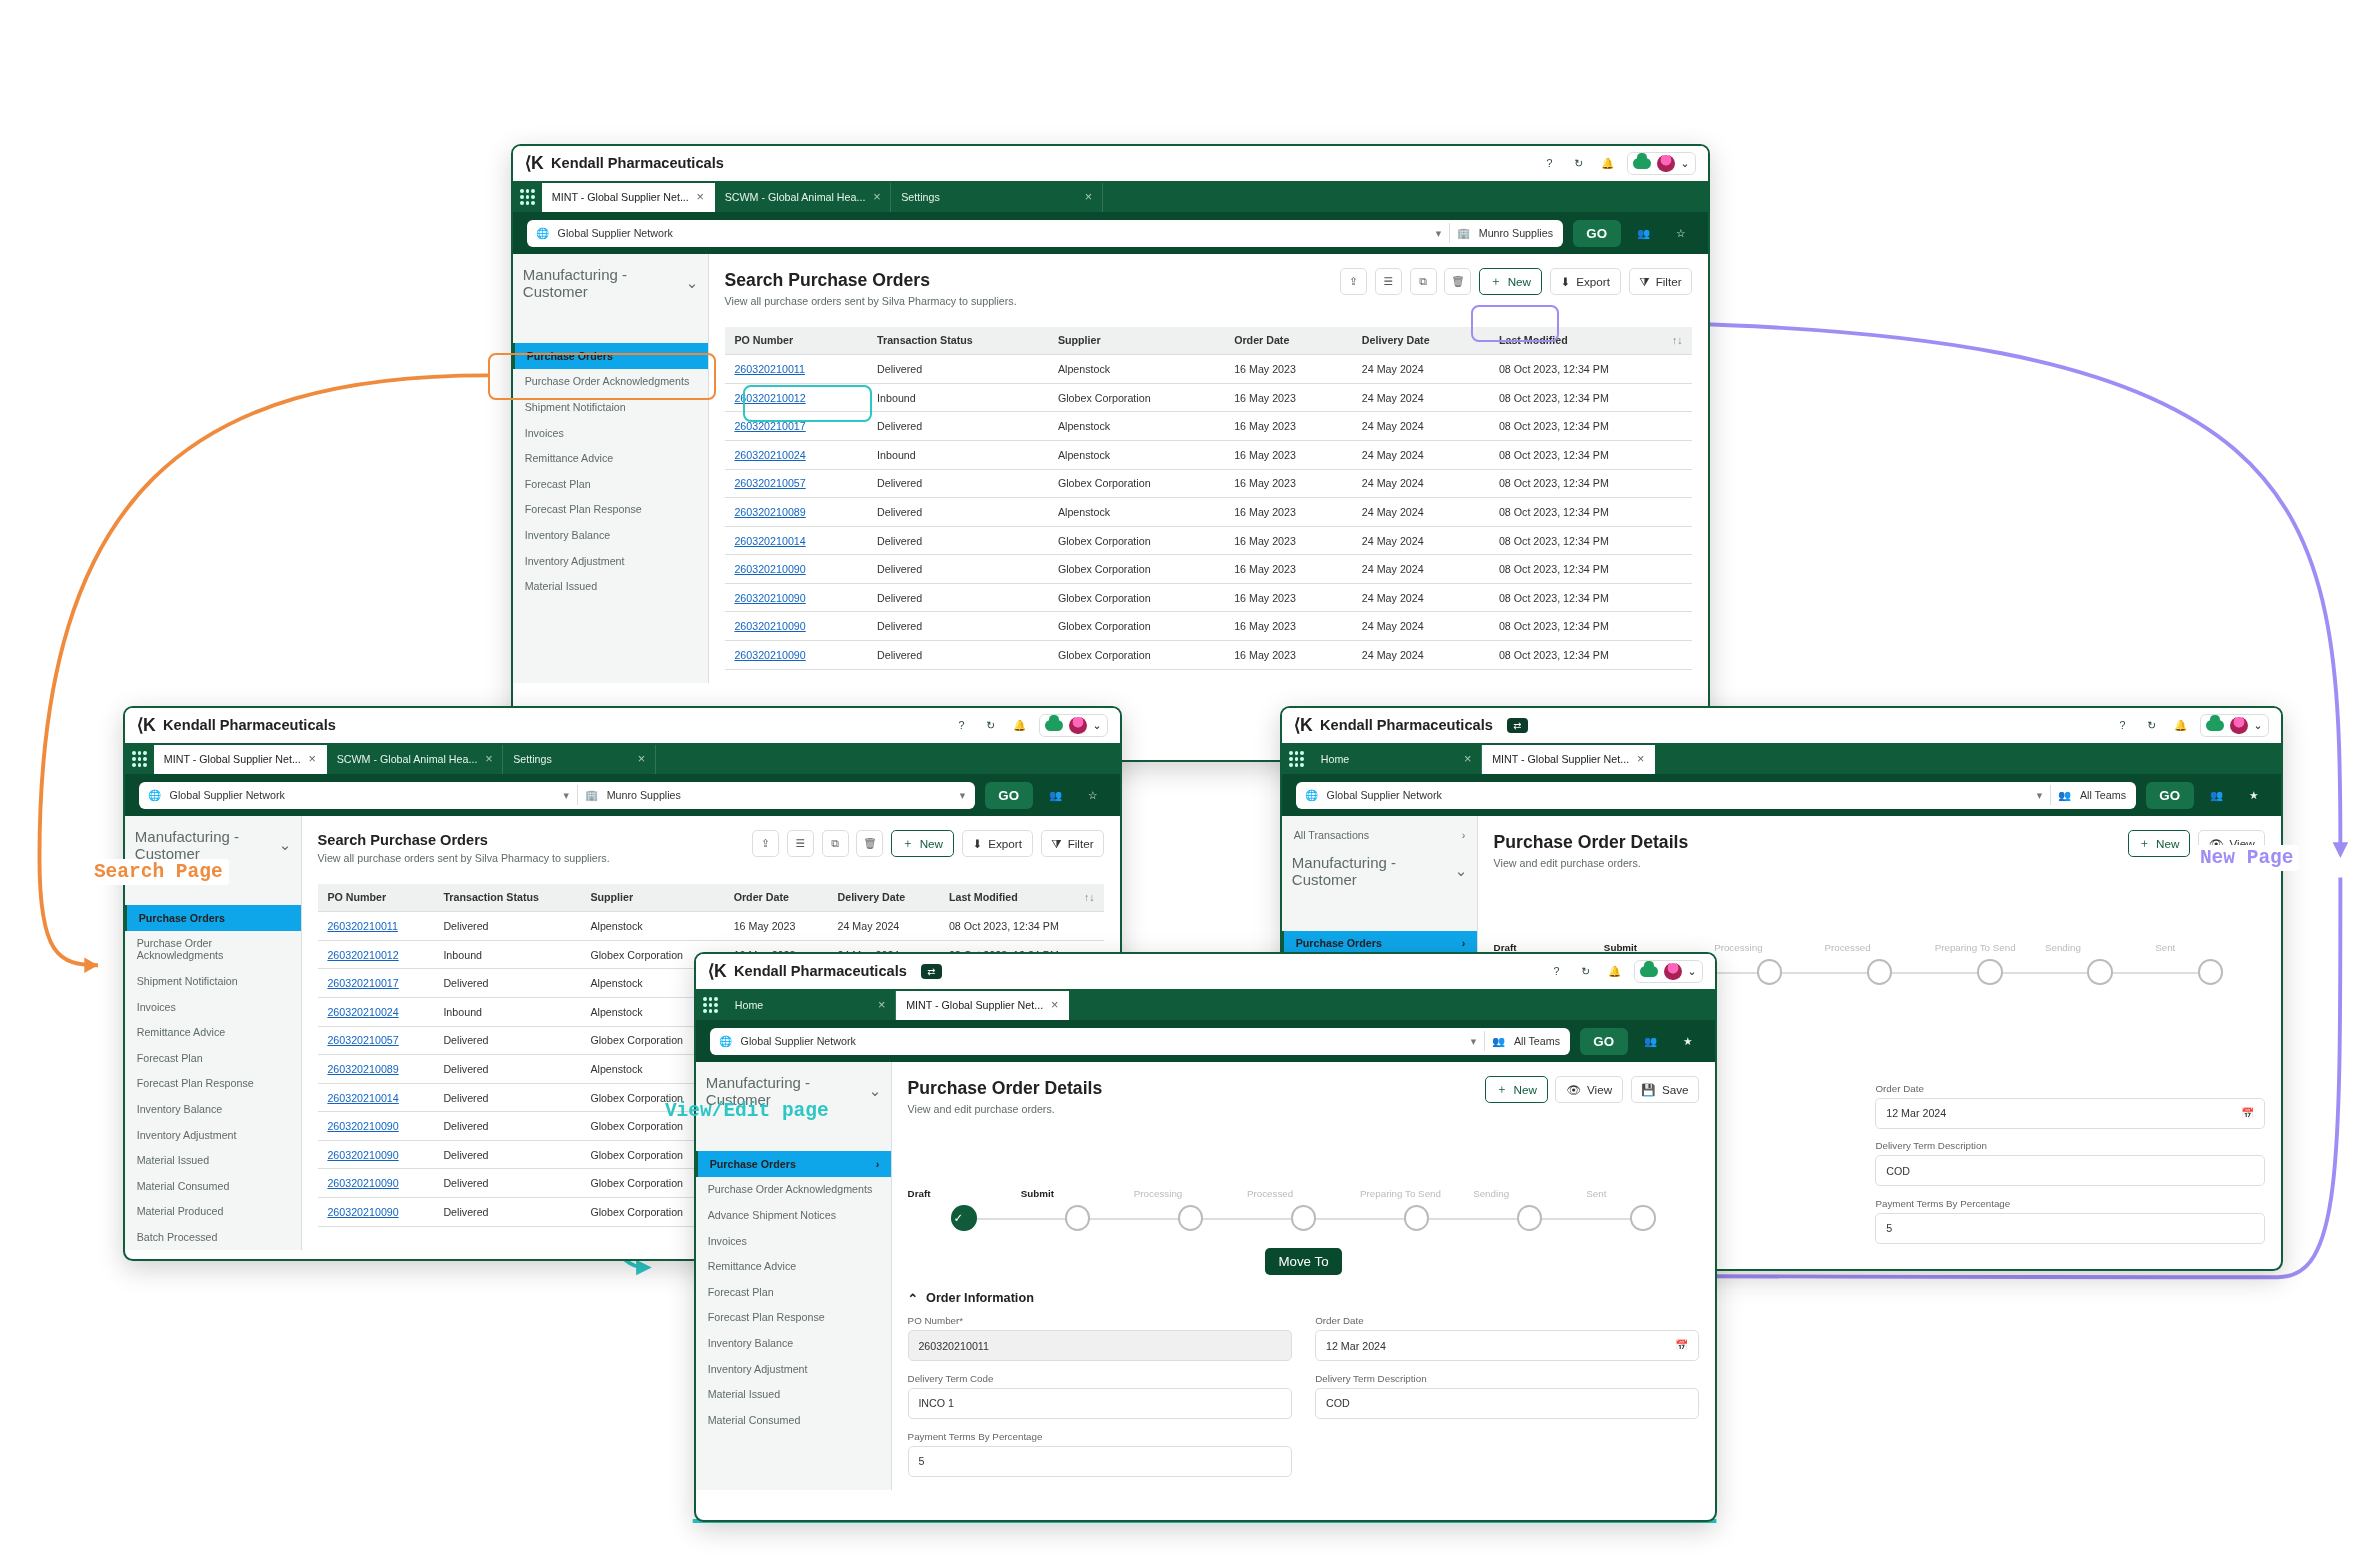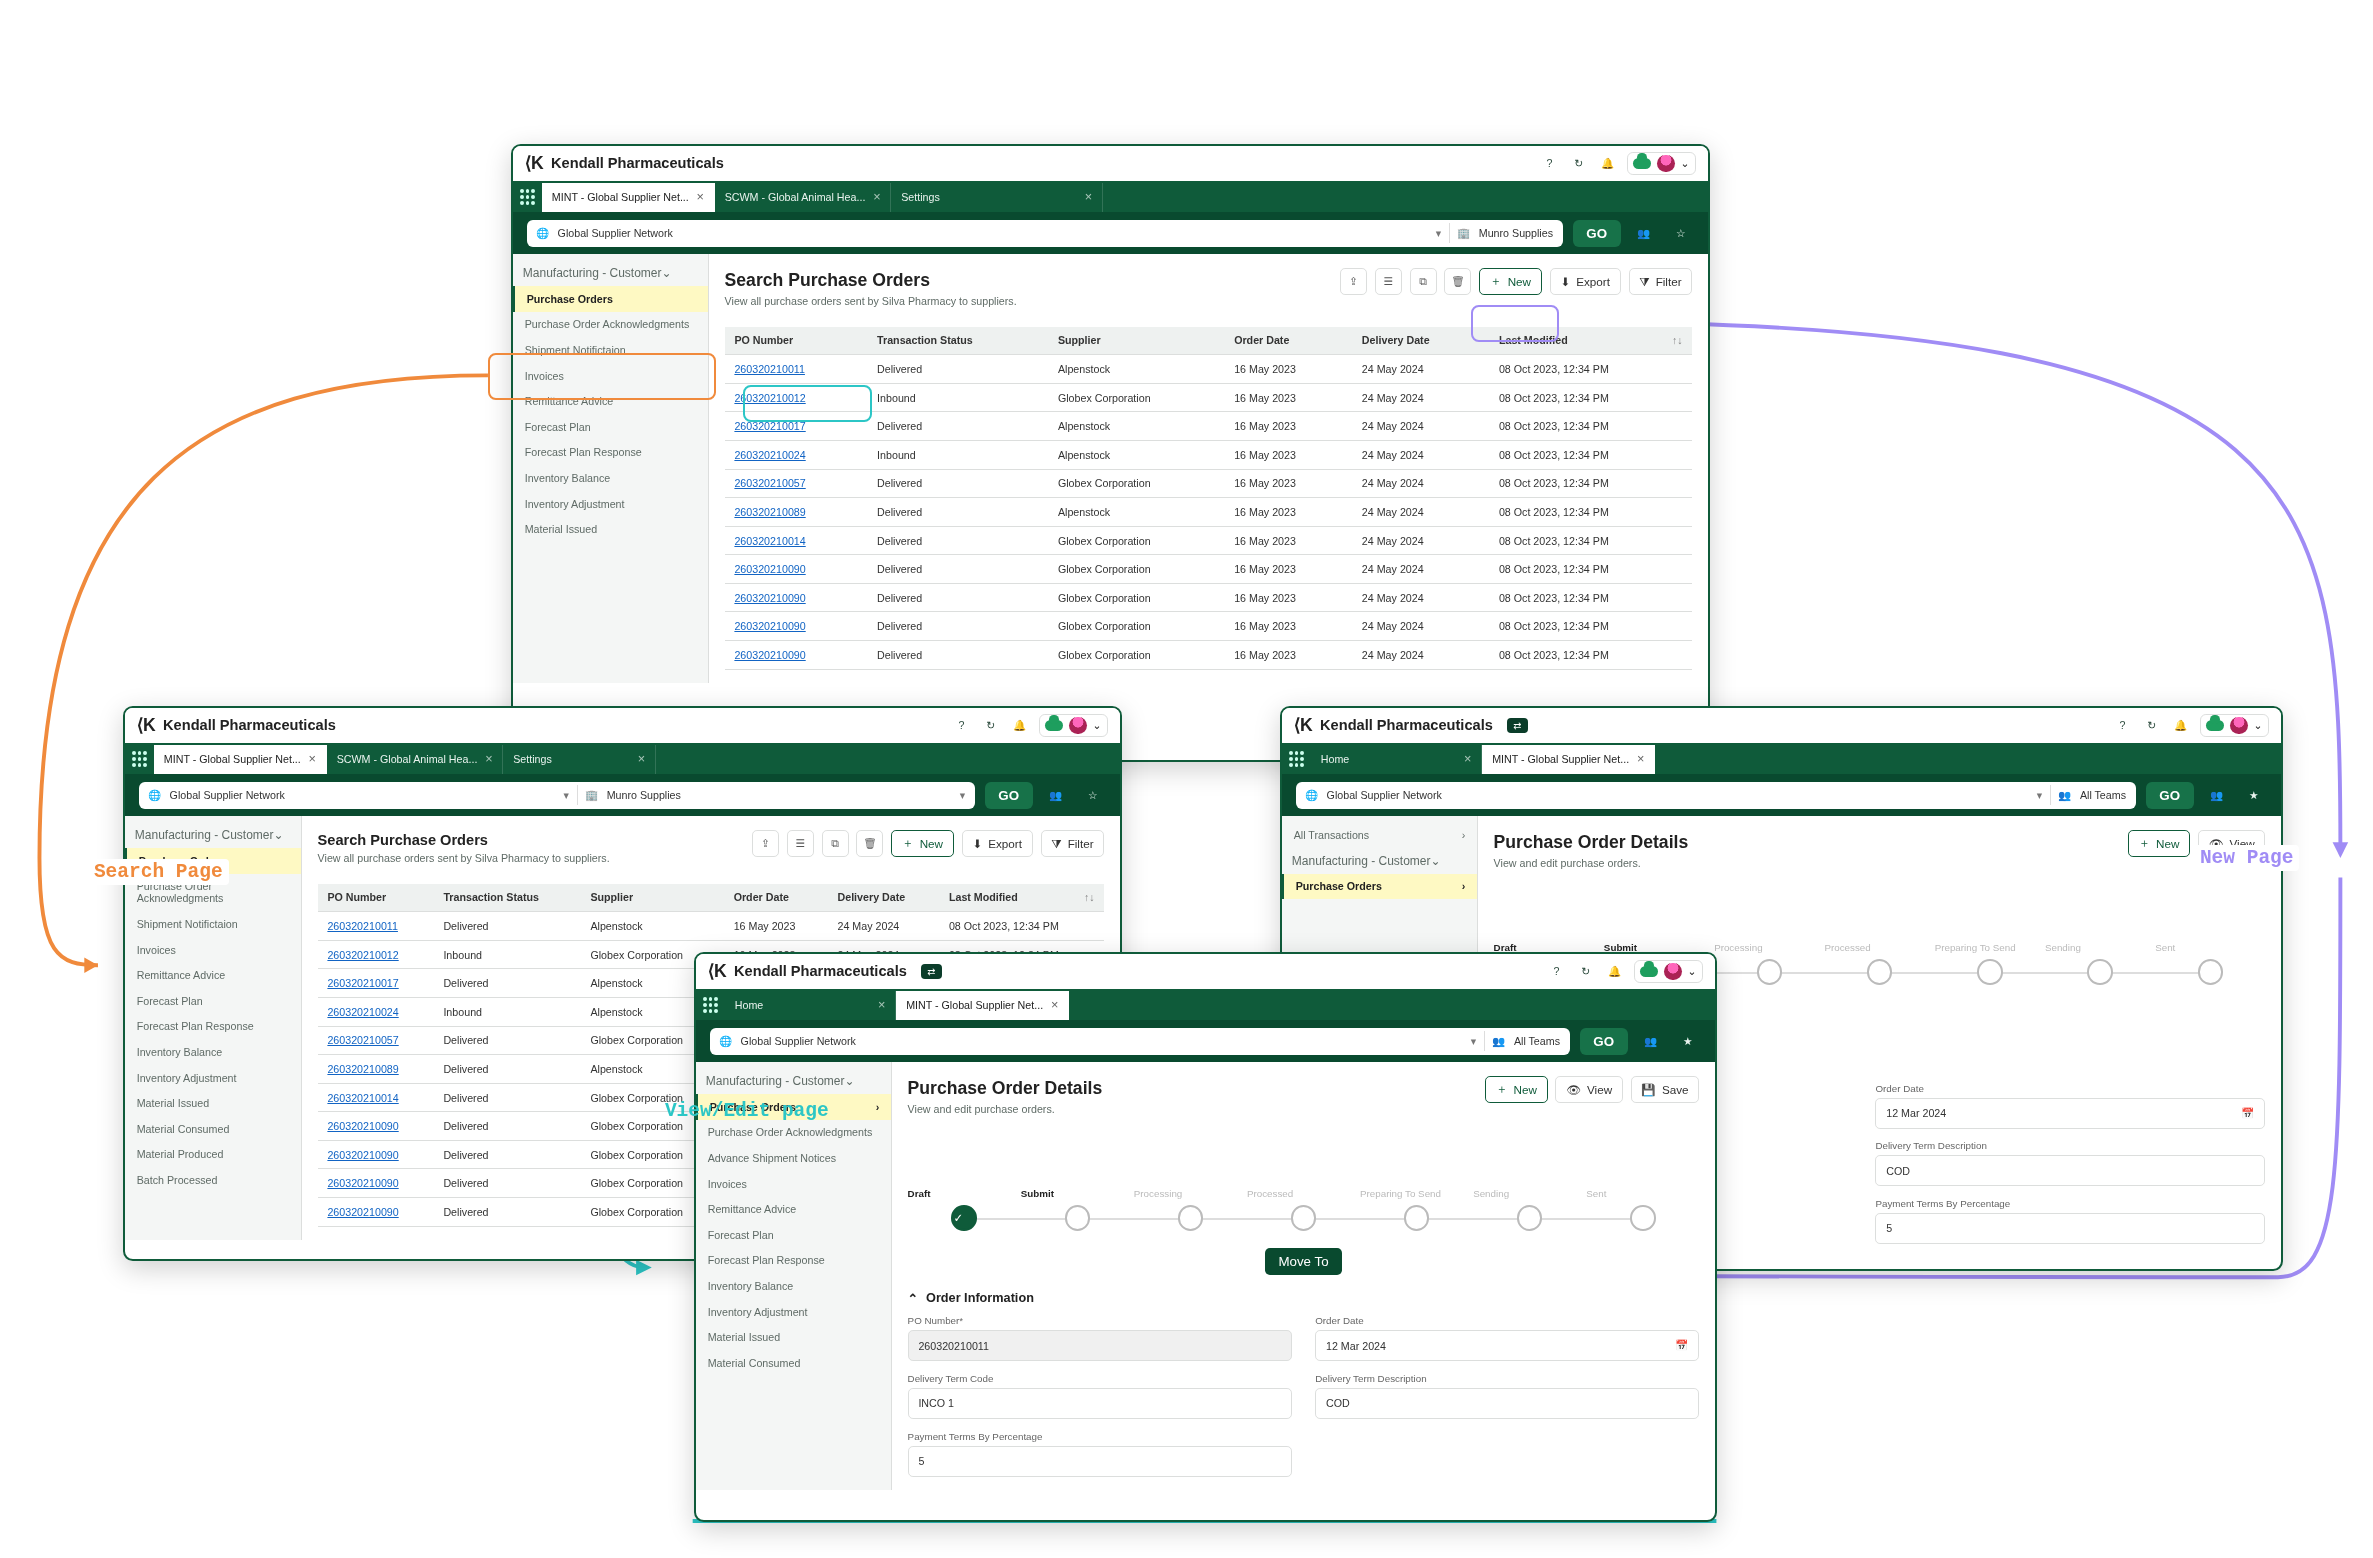--- a/index.html
+++ b/index.html
@@ -35,23 +35,23 @@
   .tab.active{background:#fff;color:#222;}
   .tab .close{color:inherit;opacity:.7;font-size:12.7px;line-height:1;}
   .ctx-bar{display:flex;align-items:center;gap:9.8px;padding:7.8px 13.7px;background:var(--green-dark);}
   .ctx-field{flex:1;display:flex;align-items:center;gap:7.8px;background:#fff;border-radius:5.9px;height:27px;padding:0 9.8px;color:#333;}
   .ctx-div{width:1px;height:19.5px;background:#ddd;}
   .ctx-caret{margin-left:auto;color:#777;}
   .go-btn{background:var(--green-mid);color:#fff;border:none;border-radius:5.9px;height:27px;padding:0 13.7px;font-weight:bold;}
   .ctx-icon{width:27px;height:27px;display:inline-flex;align-items:center;justify-content:center;color:#e9f3ee;}
   .body-row{display:flex;align-items:stretch;}
   .sidebar{width:195px;background:var(--grey-bg);border-right:1px solid var(--grey-line);padding-top:5.9px;}
-  .side-hdr{display:flex;align-items:center;justify-content:flex-start;padding:5.9px 9.8px;color:var(--grey-text);font-size:12px;}
+  .side-hdr{display:flex;align-items:center;justify-content:center;padding:5.9px 9.8px;color:var(--grey-text);font-size:15px;}
   .side-item{padding:6.8px 11.7px;color:var(--grey-text);font-size:10.7px;display:flex;align-items:center;justify-content:space-between;}
-  .side-item.active{background:#fef9c3;color:#222;font-weight:600;border-left:2.9px solid var(--green);}
+  .side-item.active{background:#0ea5e9;color:#222;font-weight:600;border-left:2.9px solid var(--green);margin-top:37px;}
   .main{flex:1;padding:13.7px 15.6px;overflow:hidden;}
   .page-title{font-size:17.6px;font-weight:600;margin:2px 0 3.9px;}
   .page-sub{font-size:10.7px;color:var(--grey-text);margin-bottom:9.8px;}
   .action-row{display:flex;align-items:center;gap:7.8px;}
   .icon-btn{width:25px;height:25px;border:1px solid var(--grey-line);border-radius:4.9px;display:inline-flex;align-items:center;justify-content:center;background:#fff;color:#555;}
   .txt-btn{height:25px;border:1px solid var(--grey-line);border-radius:4.9px;display:inline-flex;align-items:center;gap:5.9px;padding:0 9.8px;background:#fff;color:#333;font-size:11.7px;}
   .txt-btn.primary{color:var(--green);border-color:var(--green);}
   table.data{width:100%;border-collapse:collapse;font-size:10.7px;margin-top:9.8px;}
   table.data thead th{background:#eef1f0;text-align:left;font-weight:600;padding:7.8px 9.8px;border-bottom:1px solid var(--grey-line);color:#333;}
   table.data tbody td{padding:7.8px 9.8px;border-bottom:1px solid var(--grey-line);color:#333;}

